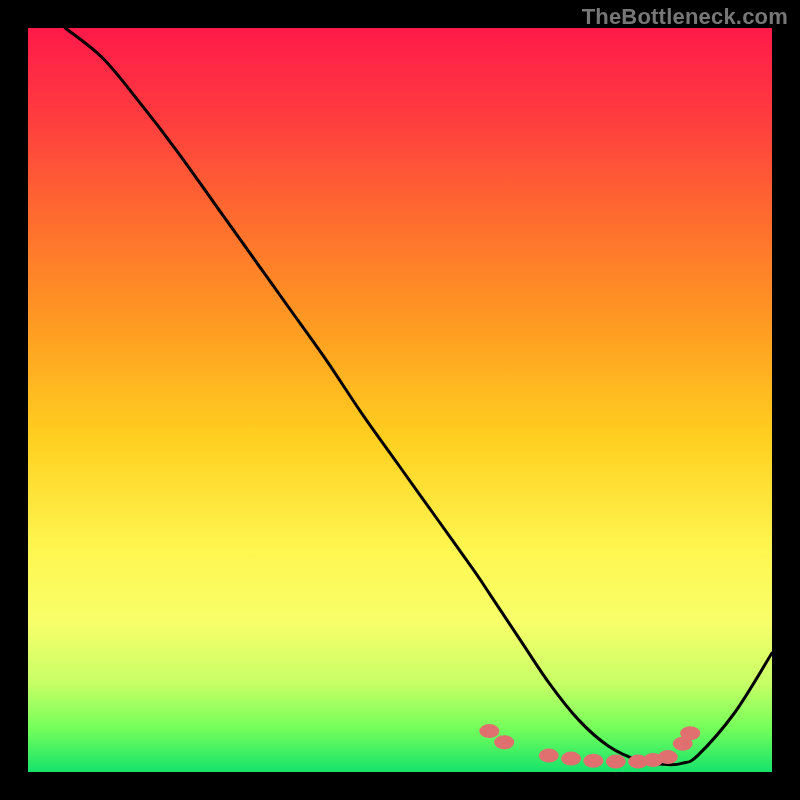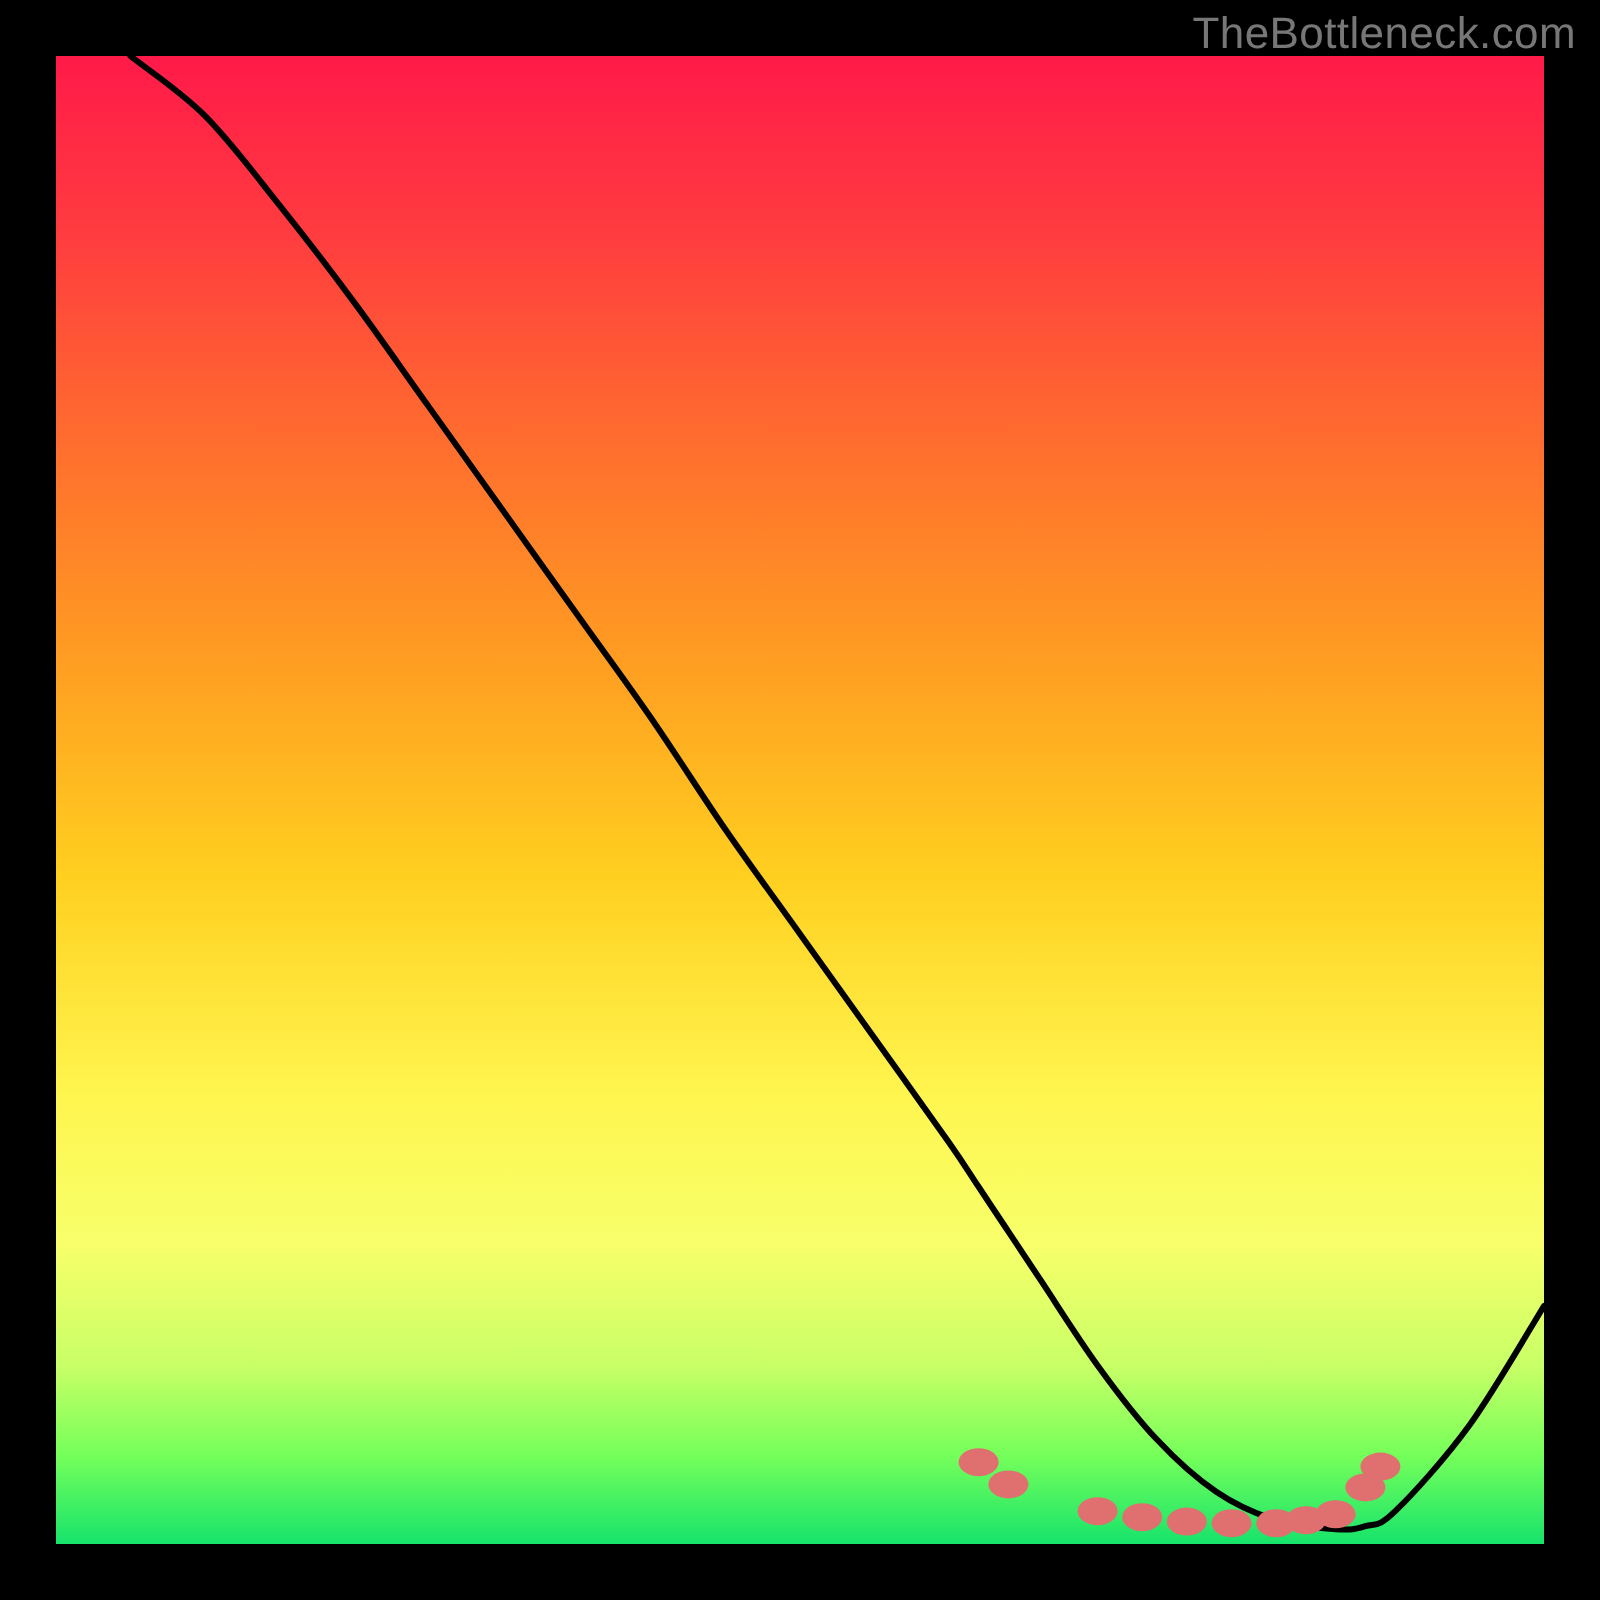--- a/index.html
+++ b/index.html
@@ -28,21 +28,21 @@
       #c8ff66 88%,
       #76ff5a 94%,
       #16e36b 100%);
   }
   .watermark {
     position: absolute;
     top: 4px;
     right: 12px;
     color: #777;
     font-size: 22px;
-    font-weight: 400;
+    font-weight: 700;
     letter-spacing: 0.2px;
     user-select: none;
   }
   svg.curve {
     position: absolute;
     left: 0;
     top: 0;
     width: 744px;
     height: 744px;
     pointer-events: none;

